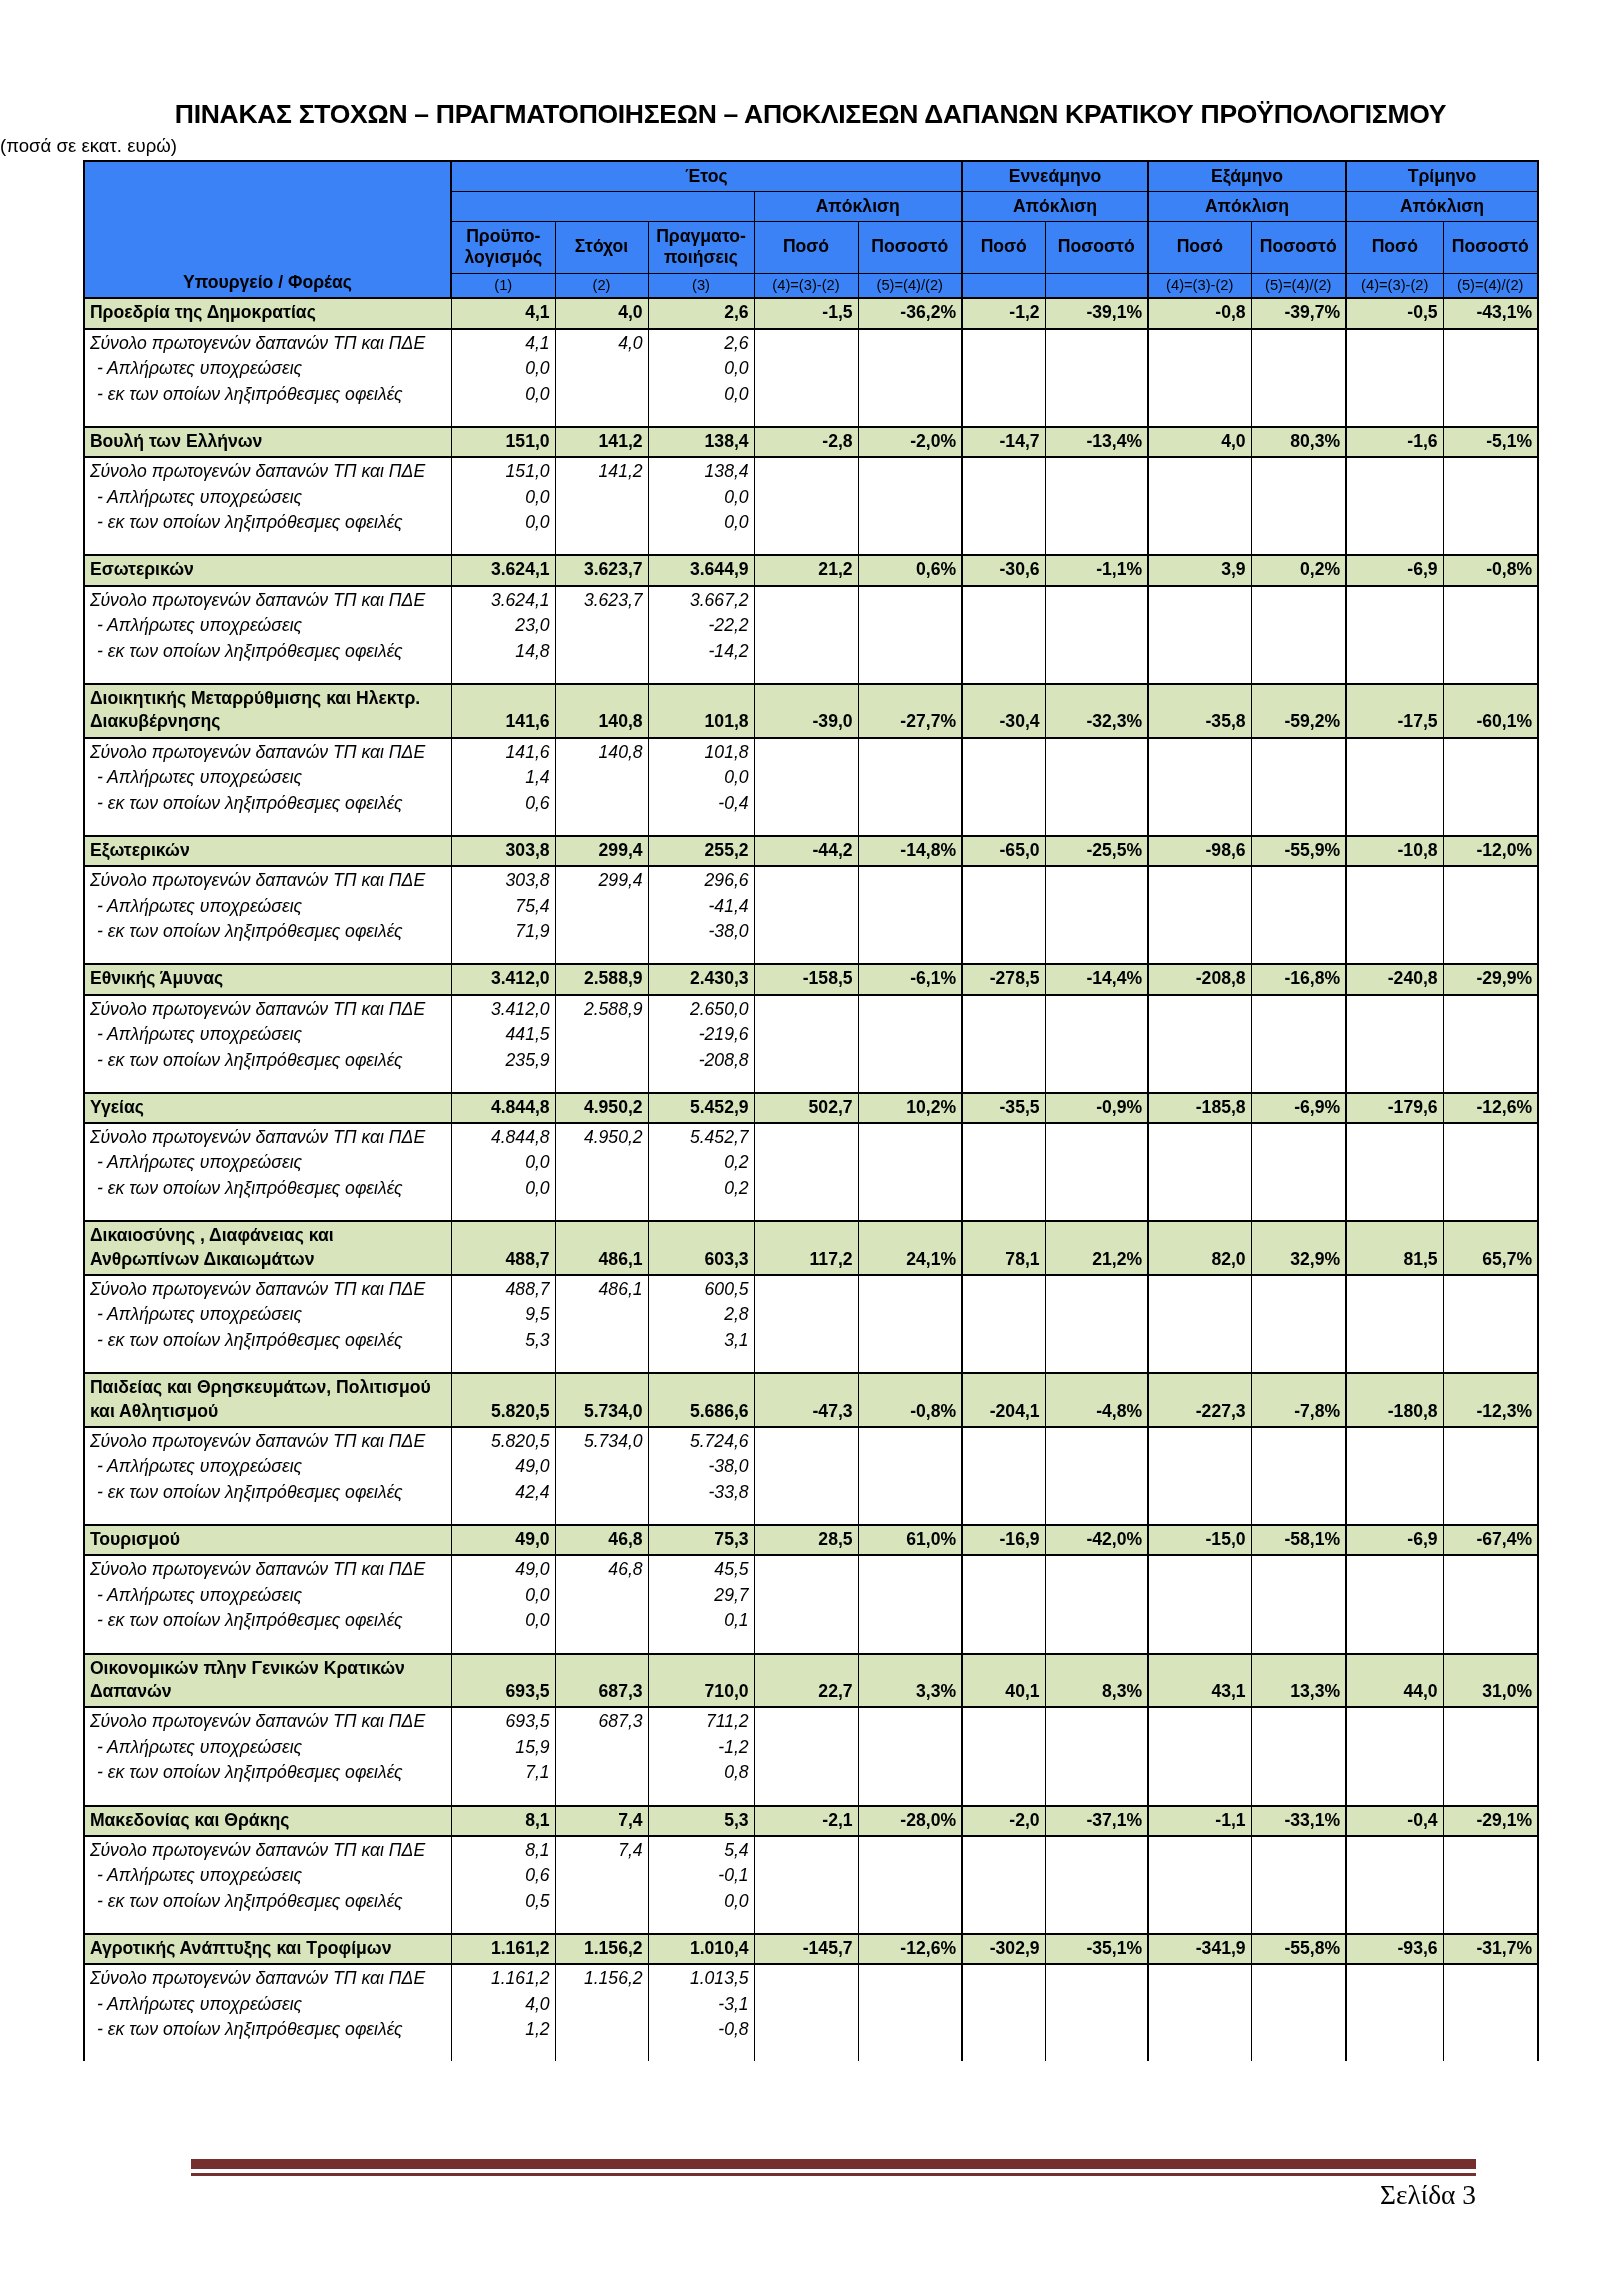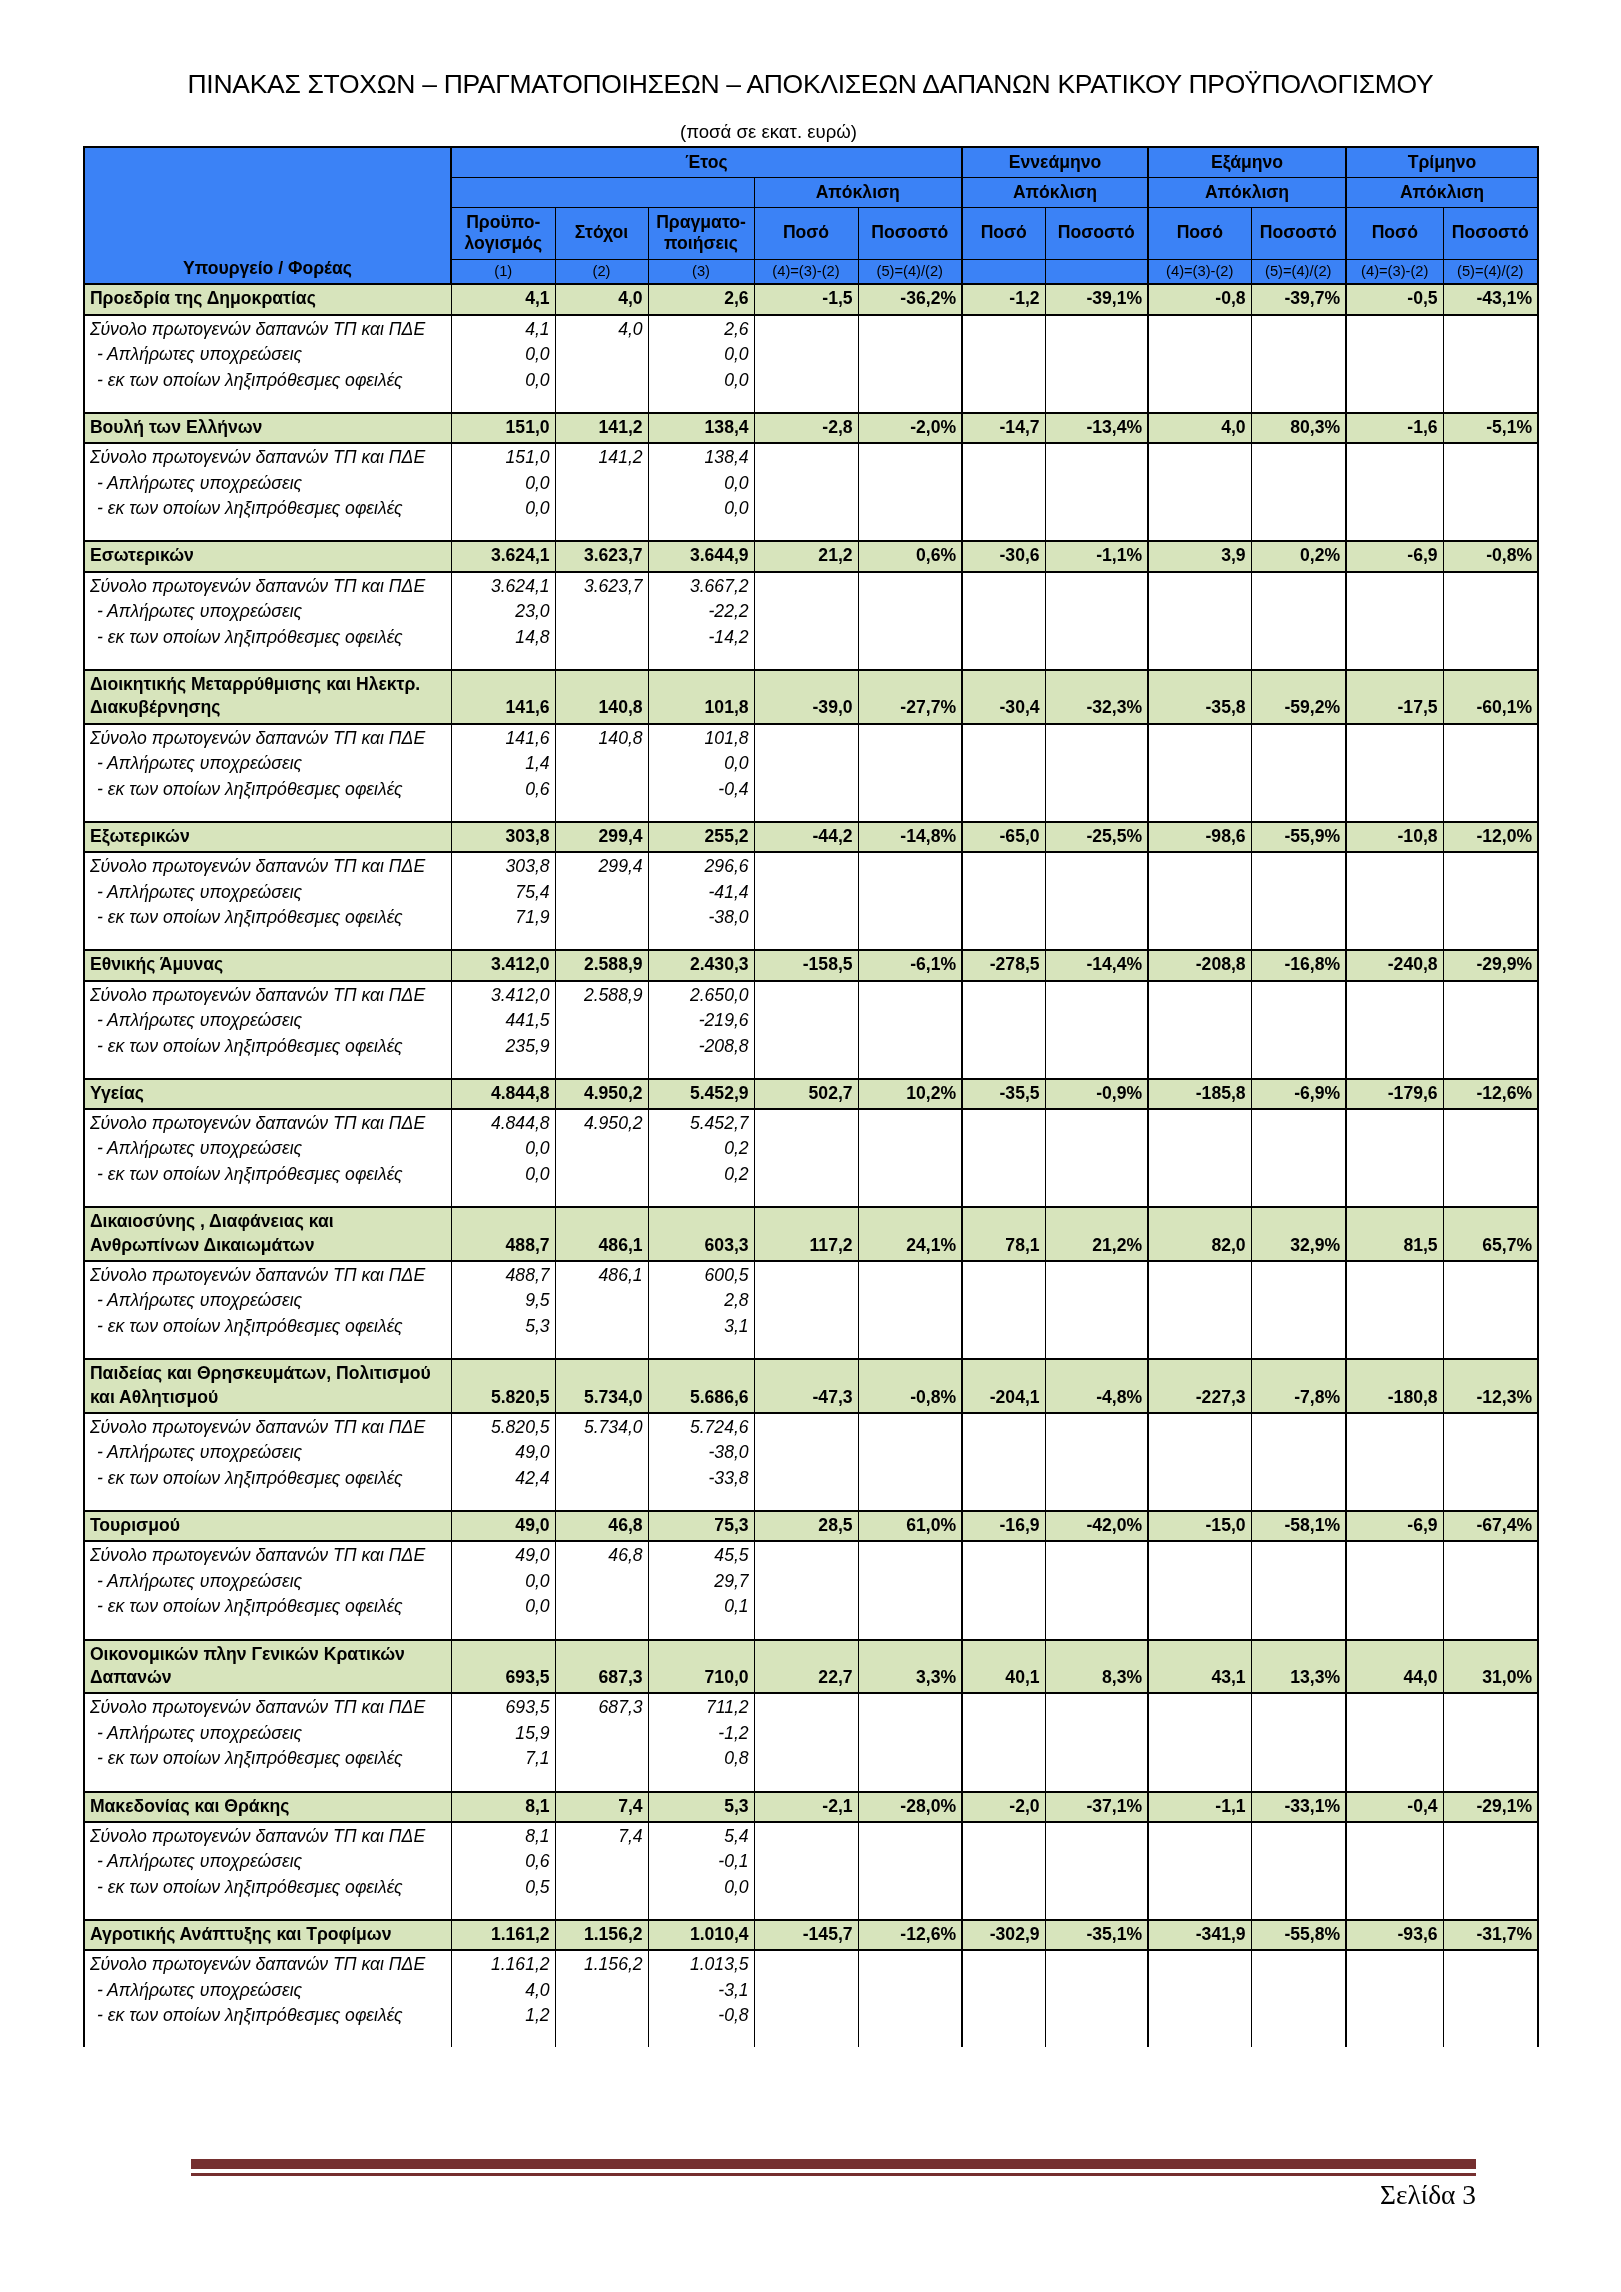--- a/index.html
+++ b/index.html
@@ -2,22 +2,22 @@
 <html><head>
 <meta charset="utf-8">
 <style>
   html,body{margin:0;padding:0;}
   body{
     width:1621px;height:2293px;position:relative;overflow:hidden;
     background:#ffffff;color:#000;
     font-family:"Liberation Sans", sans-serif;
     --hl:#d7e4bc; --bar:#752f2f;
   }
-  .title{padding-top:69px;text-align:center;font-weight:normal;font-size:26.5px;line-height:1.2;letter-spacing:-0.3px;}
-  .units{width:1537px;text-align:center;font-size:18.6px;margin-top:20px;margin-bottom:2.9px;}
+  .title{padding-top:99px;text-align:center;font-weight:bold;font-size:26.5px;line-height:1.2;letter-spacing:-0.3px;}
+  .units{width:1537px;text-align:left;font-size:18.6px;margin-top:4px;margin-bottom:2.9px;}
   table.budget{
     margin-left:83px;width:1454px;
     border-collapse:collapse;table-layout:fixed;
     border-top:2px solid #000;border-left:2px solid #000;border-right:2px solid #000;
   }
   th,td{padding:0 4.9px;overflow:hidden;}
   thead th, thead td{
     border:1px solid #000;font-weight:bold;text-align:center;
     font-size:17.6px;white-space:pre-line;vertical-align:middle;background:#3b82f6;
   }

